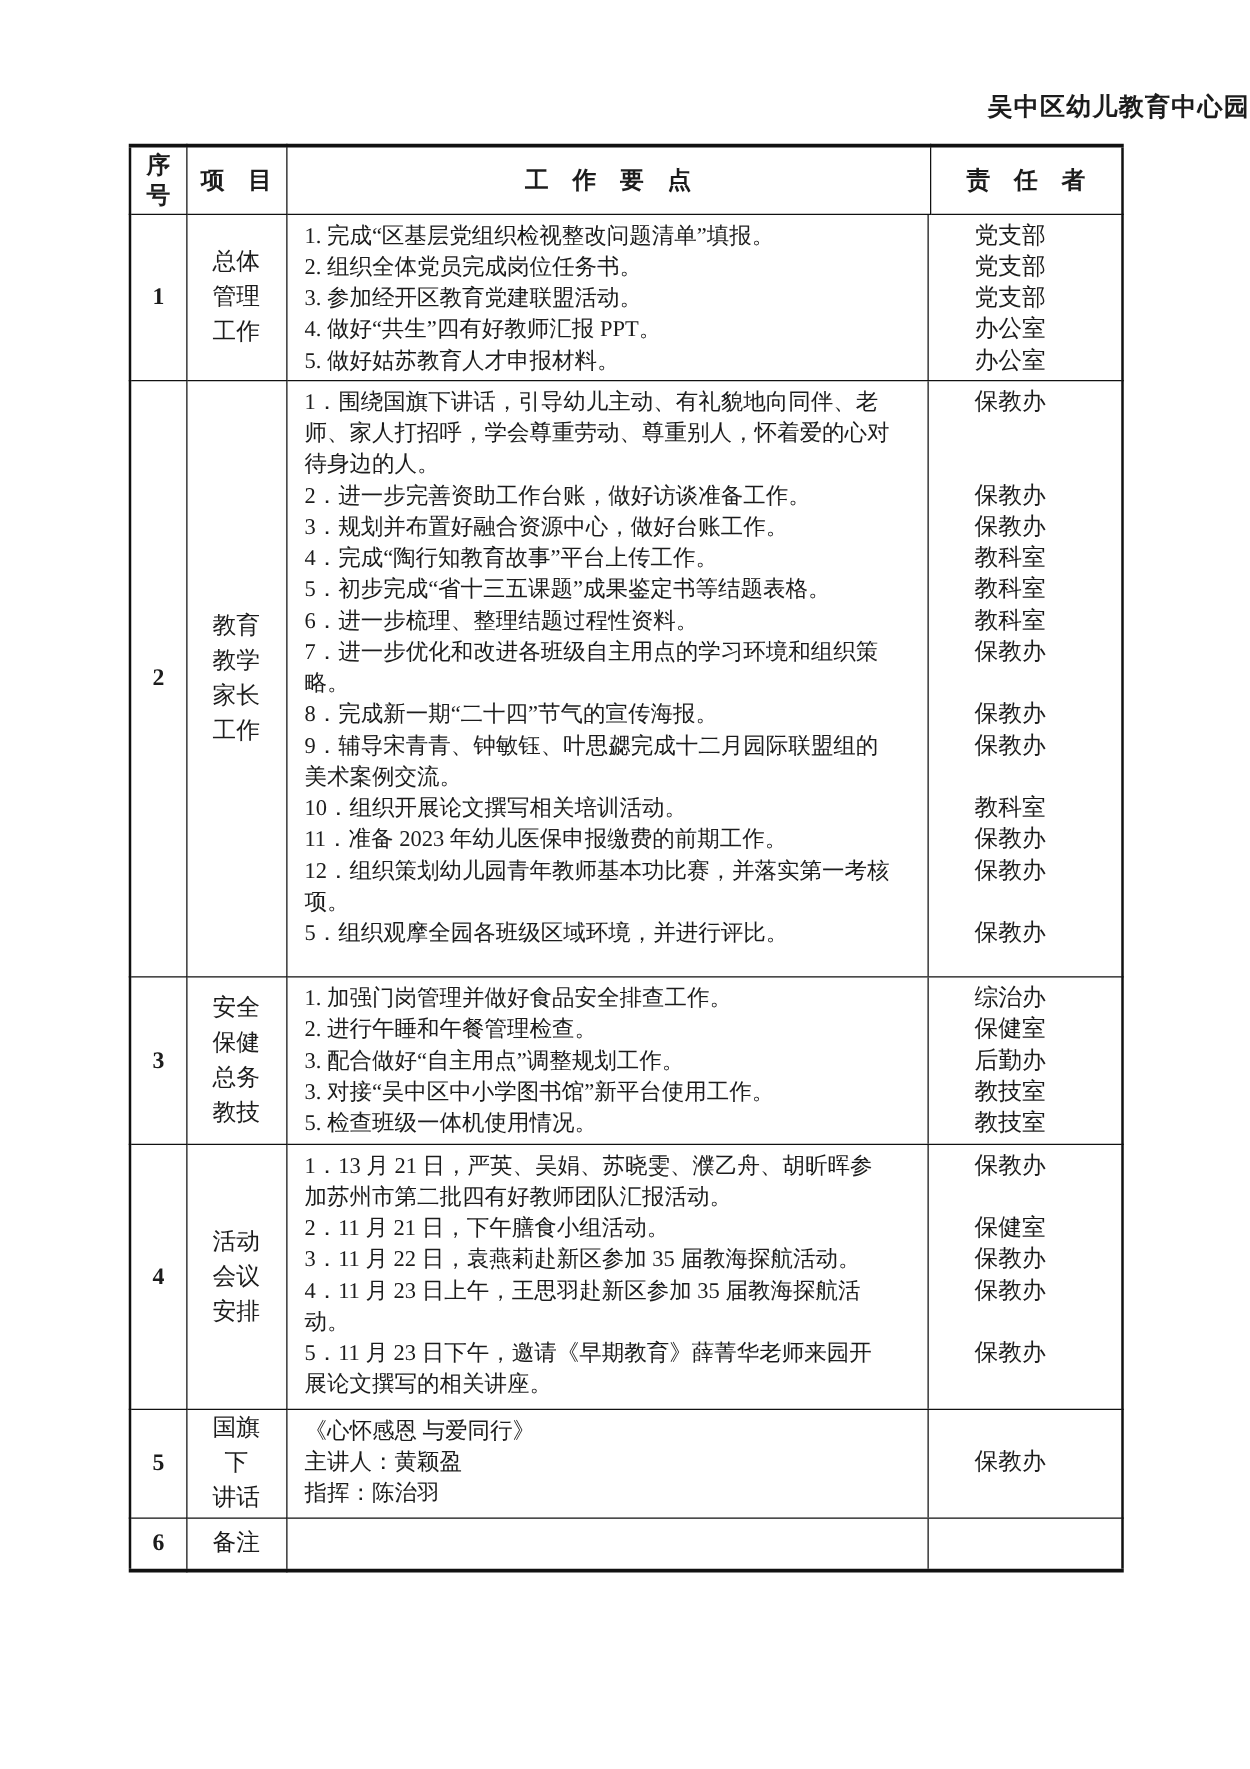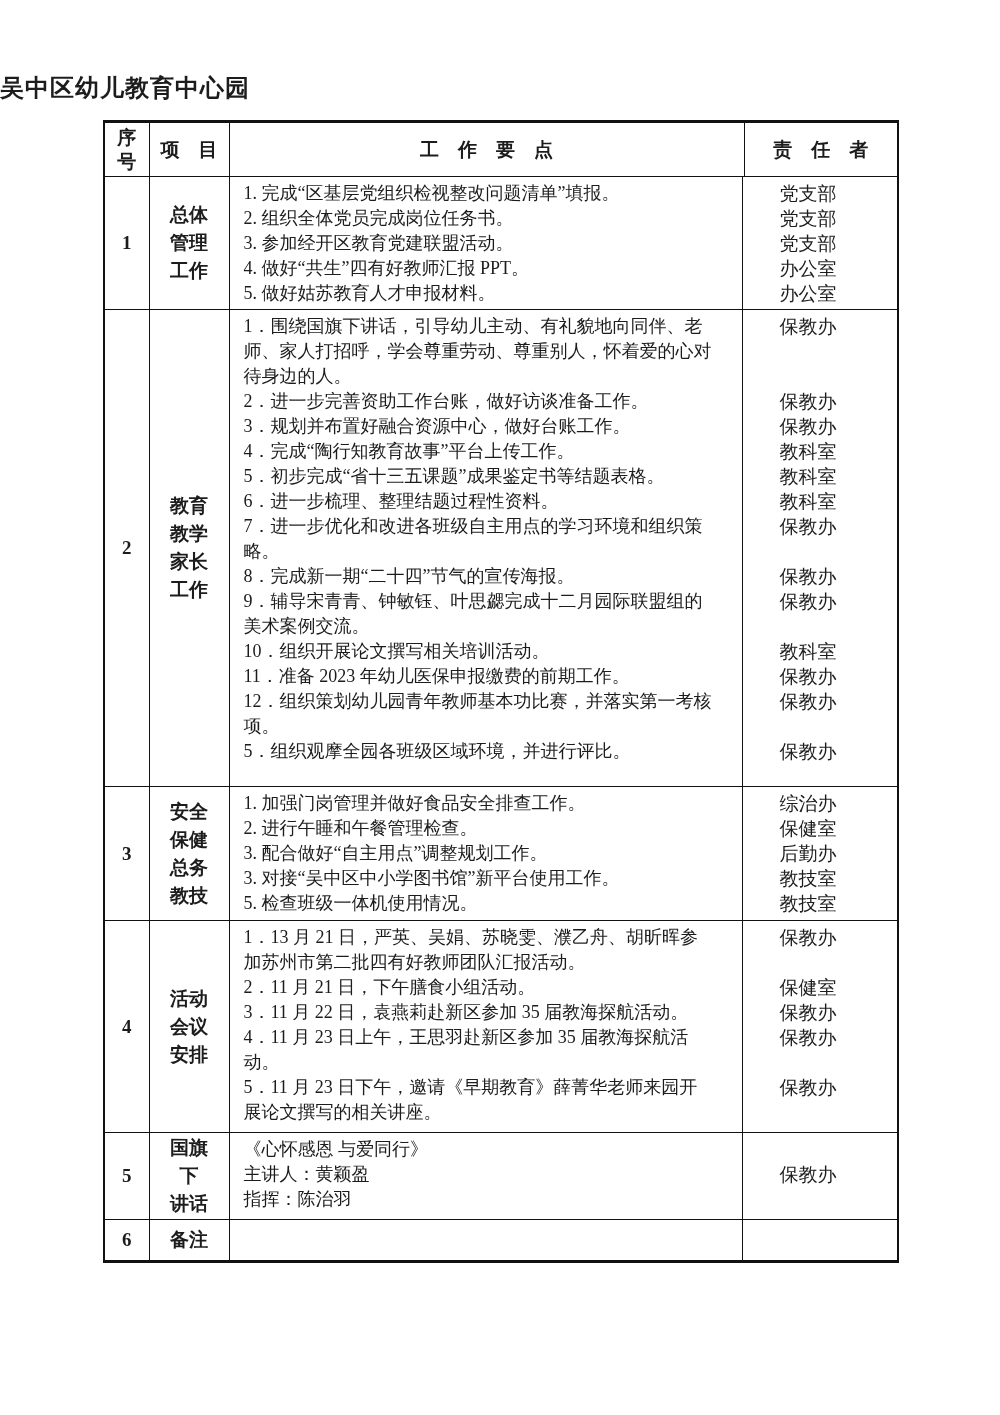--- a/index.html
+++ b/index.html
@@ -6,22 +6,22 @@
   html, body { margin: 0; padding: 0; }
   body {
     width: 1000px; height: 1415px;
     background: #ffffff;
     color: #1c1c1c;
     font-family: "Liberation Serif", "DejaVu Serif", serif;
   }
   .page { width: 1000px; height: 1415px; overflow: hidden; }
   .doc-title {
     margin: 0; padding-top: 72px;
-    text-align: left;
-    font-size: 24px; font-weight: bold;
+    text-align: right;
+    font-size: 20px; font-weight: bold;
     letter-spacing: 1px;
   }
   .doc-subtitle {
     margin: 30px 0 0 0;
     text-align: center;
     font-size: 22px; font-weight: bold;
   }
   table.sched {
     margin: 16px 0 0 103px;
     width: 794px;
@@ -39,21 +39,21 @@
     line-height: 24px;
   }
   th.h-idx { white-space: pre-line; }
   td.c-idx {
     text-align: center; vertical-align: middle;
     font-weight: bold; font-size: 19px;
     font-family: "Liberation Serif", "DejaVu Serif", serif;
   }
   td.c-proj {
     text-align: center; vertical-align: middle;
-    font-weight: bold; font-size: 19px;
+    font-weight: normal; font-size: 19px;
     white-space: pre-line; line-height: 28px;
   }
   td.c-content {
     vertical-align: top;
     position: relative;
     padding: 0;
   }
   .vline {
     position: absolute; top: 0; bottom: 0; right: 154px;
     width: 1px; background: #111;

